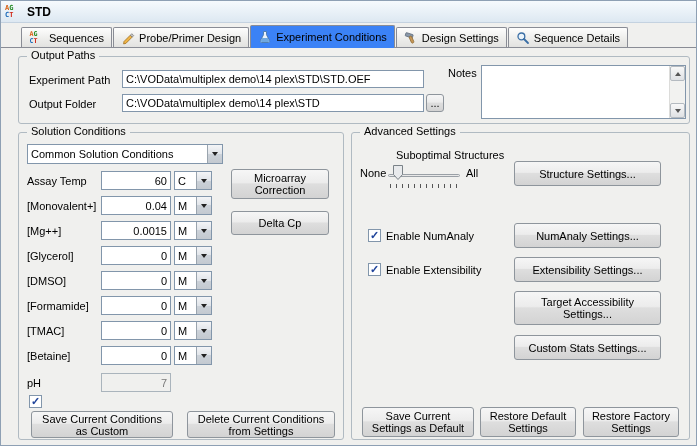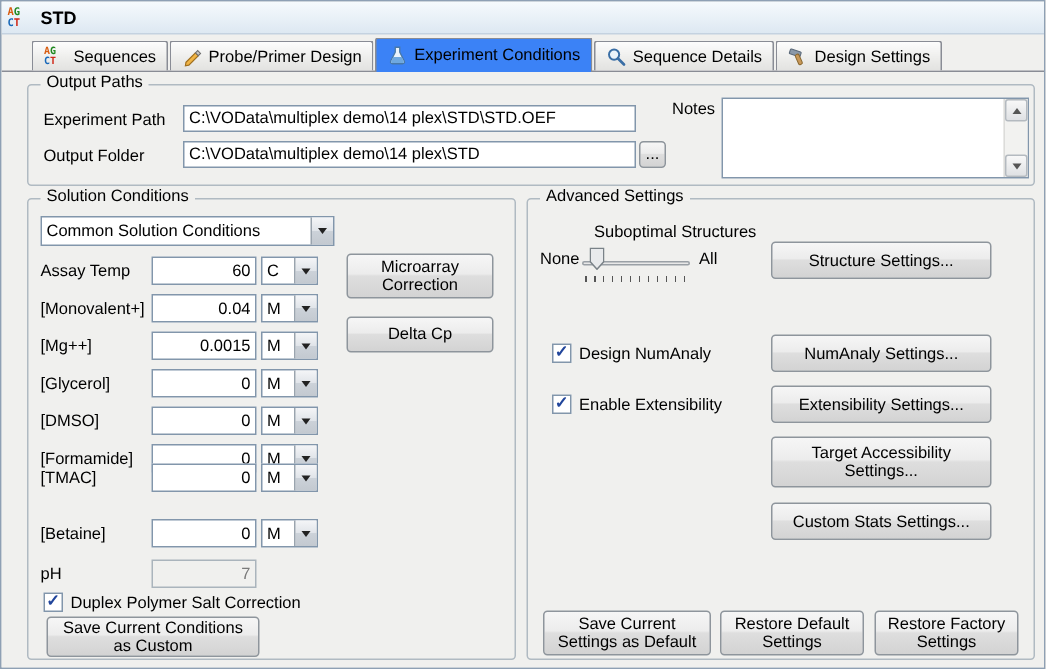--- a/index.html
+++ b/index.html
@@ -148,34 +148,34 @@
         <svg width="14" height="14" viewBox="0 0 14 14">
           <path d="M5.5 1.5 h3 v3.2 l3 6 c.5 1 -.2 1.8 -1.2 1.8 H3.7 c-1 0 -1.7 -.8 -1.2 -1.8 l3 -6 Z" fill="#eaf3fc" stroke="#4878a8" stroke-width="0.9"></path>
           <path d="M4.2 8 h5.6 l1.4 2.8 c.3 .7 -.1 1.2 -.9 1.2 H3.7 c-.8 0 -1.2 -.5 -.9 -1.2 Z" fill="#6ea8e0"></path>
         </svg>
       </span>
       <span>Experiment Conditions</span>
     </div>
     <div class="tab">
       <span>
         <svg width="14" height="14" viewBox="0 0 14 14">
-          <circle cx="5.4" cy="5.4" r="3.4" fill="#eaf3fa" stroke="#3a6ea5" stroke-width="1.3"></circle>
-          <line x1="8" y1="8" x2="12" y2="12" stroke="#3a6ea5" stroke-width="1.8" stroke-linecap="round"></line>
-        </svg>
-      </span>
-      <span>Sequence Details</span>
+          <rect x="1.5" y="2.5" width="7.5" height="3.4" rx="0.6" fill="#8a98a8" stroke="#5a6878" stroke-width="0.7" transform="rotate(18 5 4)"></rect>
+          <rect x="6.2" y="5" width="2.6" height="7.2" rx="1" fill="#c89858" stroke="#8a6830" stroke-width="0.7" transform="rotate(-24 7.5 8.5)"></rect>
+        </svg>
+      </span>
+      <span>Design Settings</span>
     </div>
     <div class="tab">
       <span>
         <svg width="14" height="14" viewBox="0 0 14 14">
-          <rect x="1.5" y="2.5" width="7.5" height="3.4" rx="0.6" fill="#8a98a8" stroke="#5a6878" stroke-width="0.7" transform="rotate(18 5 4)"></rect>
-          <rect x="6.2" y="5" width="2.6" height="7.2" rx="1" fill="#c89858" stroke="#8a6830" stroke-width="0.7" transform="rotate(-24 7.5 8.5)"></rect>
-        </svg>
-      </span>
-      <span>Design Settings</span>
+          <circle cx="5.4" cy="5.4" r="3.4" fill="#eaf3fa" stroke="#3a6ea5" stroke-width="1.3"></circle>
+          <line x1="8" y1="8" x2="12" y2="12" stroke="#3a6ea5" stroke-width="1.8" stroke-linecap="round"></line>
+        </svg>
+      </span>
+      <span>Sequence Details</span>
     </div>
   </div>
 
   <div class="page">
 
     <div class="group" style="left:17px; top:8px; width:672px; height:68px;padding-left:16px;">
       <span class="group-label">Output Paths</span>
       <span class="lbl" style="left:10px; top:17px;">Experiment Path</span>
       <input class="tb abs" style="left: 103px; top: 13px; width: 302px; height: 18px;" value="C:\VOData\multiplex demo\14 plex\STD\STD.OEF">
       <span class="lbl" style="left:10px; top:41px;">Output Folder</span>
@@ -267,21 +267,21 @@
       <div class="sol-row" style="top:163px;">
         <span class="sol-label">[Formamide]</span>
         <input class="tb num" value="0" style="">
         <div class="combo unit">
           <span class="combo-text">M</span>
           <span class="combo-btn">
               <span class="arr-down"></span>
             </span>
         </div>
       </div>
-      <div class="sol-row" style="top:176px;">
+      <div class="sol-row" style="top:188px;">
         <span class="sol-label">[TMAC]</span>
         <input class="tb num" value="0" style="">
         <div class="combo unit">
           <span class="combo-text">M</span>
           <span class="combo-btn">
               <span class="arr-down"></span>
             </span>
         </div>
       </div>
       <div class="sol-row" style="top:213px;">
@@ -297,25 +297,27 @@
 
       <div class="sol-row" style="top:240px;">
         <span class="sol-label">pH</span>
         <input class="tb num disabled" value="7" style="">
       </div>
 
       <div class="chkrow" style="left:10px; top:262px;">
         <span class="chk">
             <span class="mark">✓</span>
           </span>
-        <span>Duplex Polymer Salt Correction</span>
       </div>
 
       <div class="btn" style="left:12px; top:278px; width:142px; height:27px;">
         <span>Save Current Conditions as Custom</span>
+      </div>
+      <div class="btn" style="left:168px; top:278px; width:148px; height:27px;">
+        <span>Delete Current Conditions from Settings</span>
       </div>
     </div>
 
     <div class="group" style="left:350px; top:84px; width:339px; height:308px;">
       <span class="group-label">Advanced Settings</span>
 
       <span class="lbl" style="left:44px; top:16px;">Suboptimal Structures</span>
       <span class="lbl" style="left:8px; top:34px;">None</span>
       <div class="slider-track" style="left:36px; top:41px; width:72px;"></div>
       <span style="position:absolute; left:41px; top:32px;">
@@ -327,21 +329,21 @@
       <span class="lbl" style="left:114px; top:34px;">All</span>
 
       <div class="btn" style="left:162px; top:28px; width:147px; height:25px;">
         <span>Structure Settings...</span>
       </div>
 
       <div class="chkrow" style="left:16px; top:96px;">
         <span class="chk">
             <span class="mark">✓</span>
           </span>
-        <span>Design NumAnaly</span>
+        <span>Enable NumAnaly</span>
       </div>
       <div class="btn" style="left:162px; top:90px; width:147px; height:25px;">
         <span>NumAnaly Settings...</span>
       </div>
 
       <div class="chkrow" style="left:16px; top:130px;">
         <span class="chk">
             <span class="mark">✓</span>
           </span>
         <span>Enable Extensibility</span>

